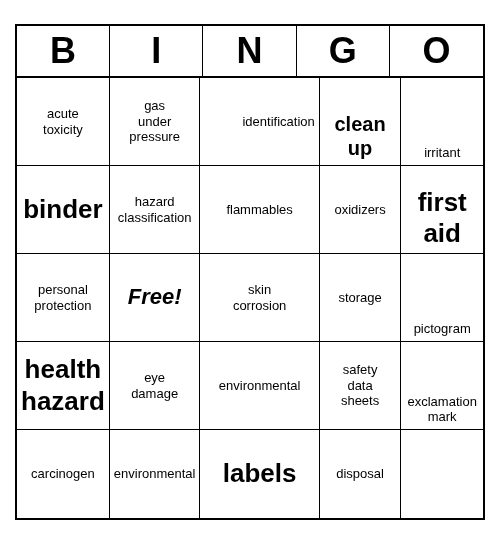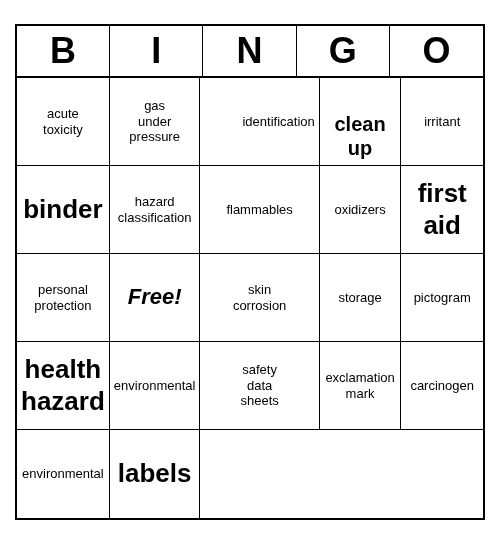--- a/index.html
+++ b/index.html
@@ -42,20 +42,21 @@
       display: flex;
       align-items: center;
       justify-content: center;
       text-align: center;
       padding: 4px;
       min-height: 88px;
       position: relative;
     }
     .bingo-cell:nth-child(5n) {
       border-right: none;
+      align-items: flex-end;
     }
     .bingo-cell:nth-child(n+21) {
       border-bottom: none;
     }
     .cell-text {
       font-size: 13px;
       line-height: 1.2;
     }
     .cell-text.large {
       font-size: 20px;
@@ -137,34 +138,41 @@
         <span class="cell-text" style="white-space: pre-line;">storage</span>
       </div>
       <div class="bingo-cell">
         <span class="cell-text small" style="white-space: pre-line;">pictogram</span>
       </div>
       <div class="bingo-cell">
         <span class="cell-text xlarge" style="white-space: pre-line;">health
 hazard</span>
       </div>
       <div class="bingo-cell">
+        <span class="cell-text" style="white-space: pre-line;">eye
+damage</span>
+      </div>
+      <div class="bingo-cell">
         <span class="cell-text small" style="white-space: pre-line;">environmental</span>
       </div>
       <div class="bingo-cell">
         <span class="cell-text" style="white-space: pre-line;">safety
 data
 sheets</span>
       </div>
       <div class="bingo-cell">
         <span class="cell-text small" style="white-space: pre-line;">exclamation
 mark</span>
       </div>
       <div class="bingo-cell">
         <span class="cell-text small" style="white-space: pre-line;">carcinogen</span>
       </div>
       <div class="bingo-cell">
         <span class="cell-text small" style="white-space: pre-line;">environmental</span>
       </div>
       <div class="bingo-cell">
         <span class="cell-text xlarge" style="white-space: pre-line;">labels</span>
       </div>
+      <div class="bingo-cell">
+        <span class="cell-text" style="white-space: pre-line;">disposal</span>
+      </div>
     </div>
 </div>
 
 </body></html>

